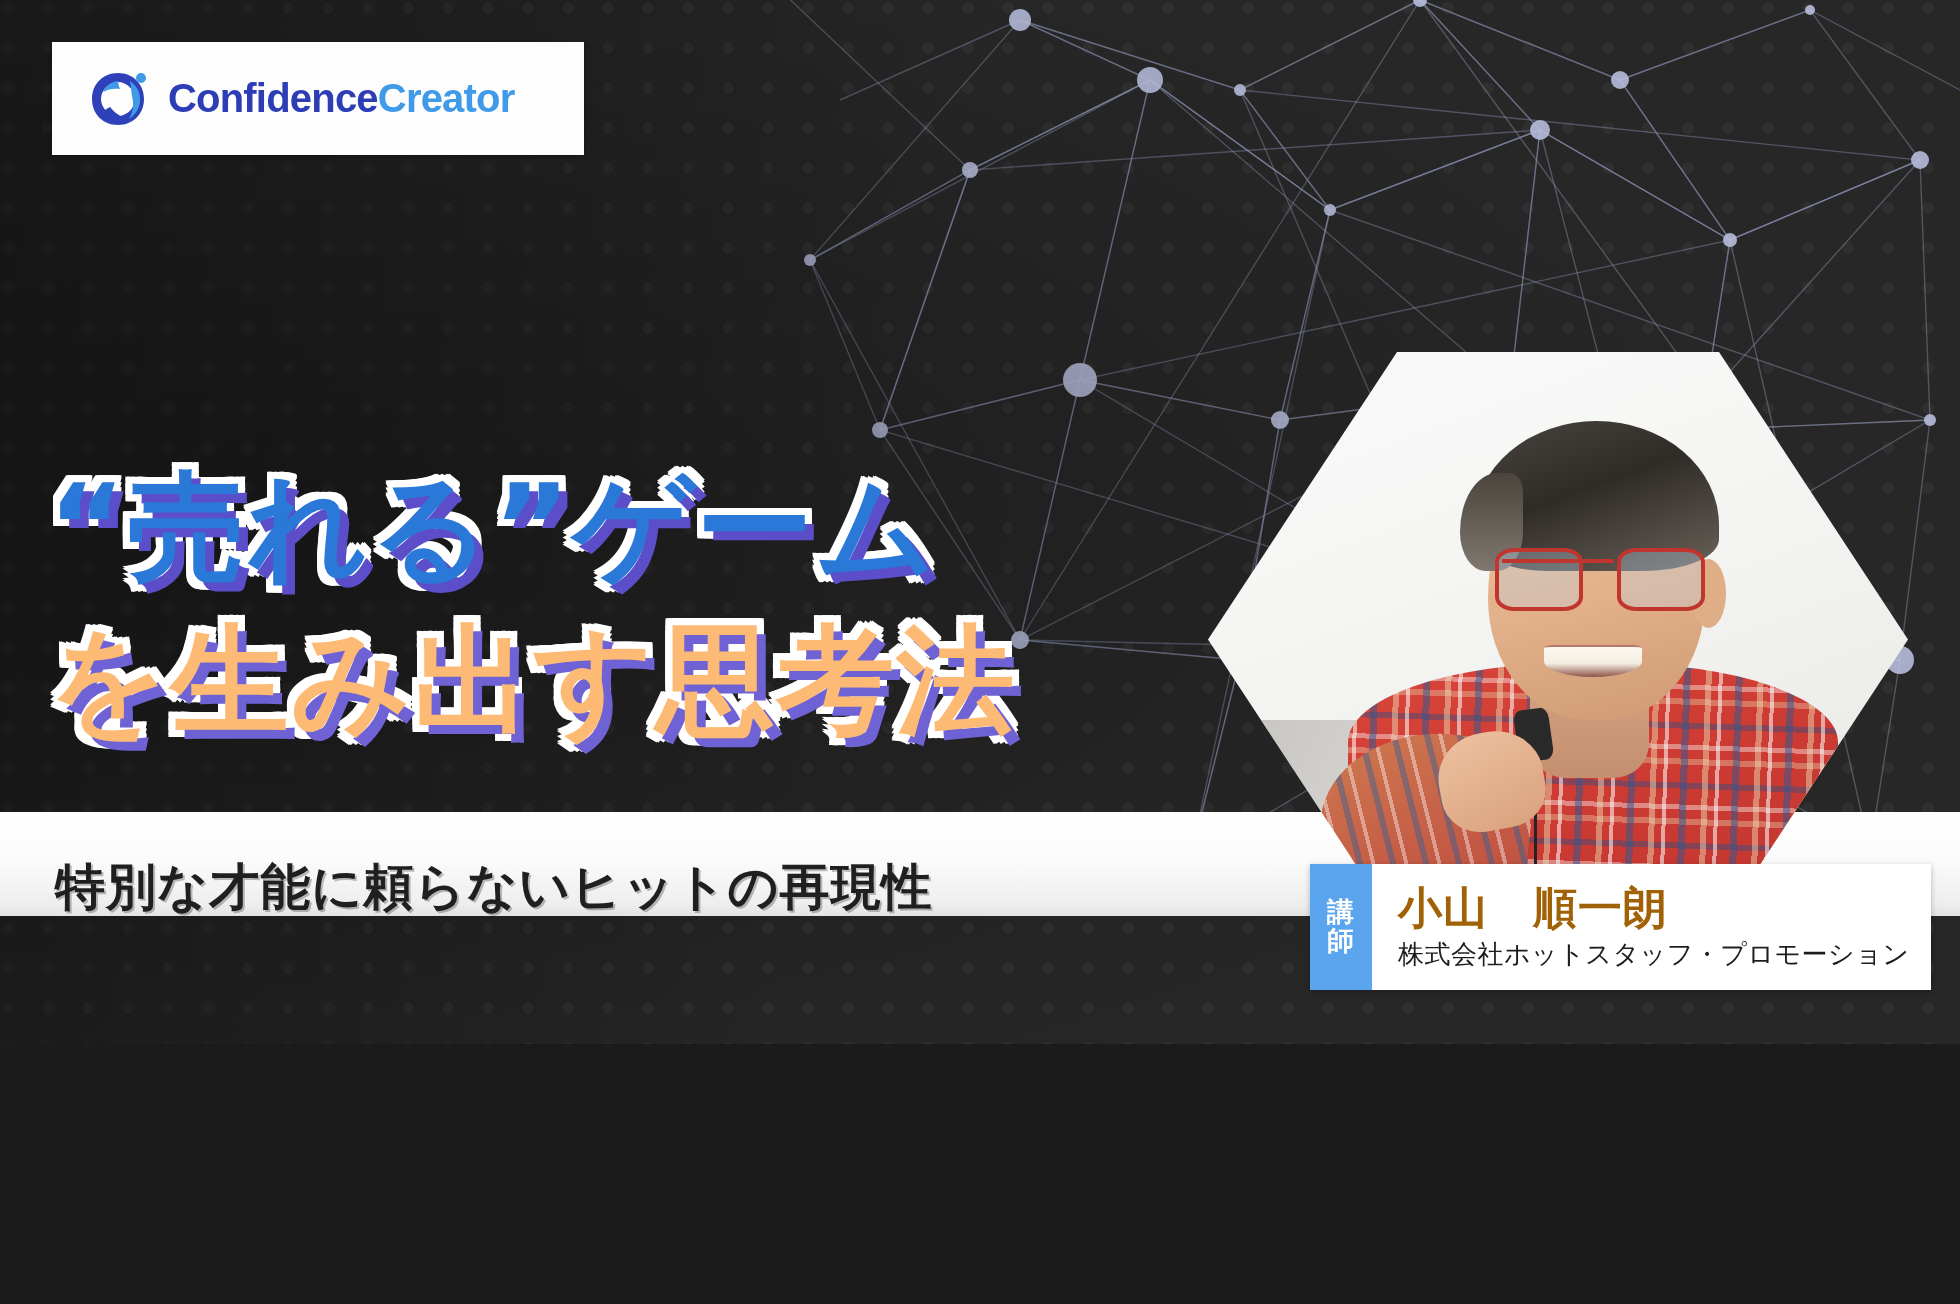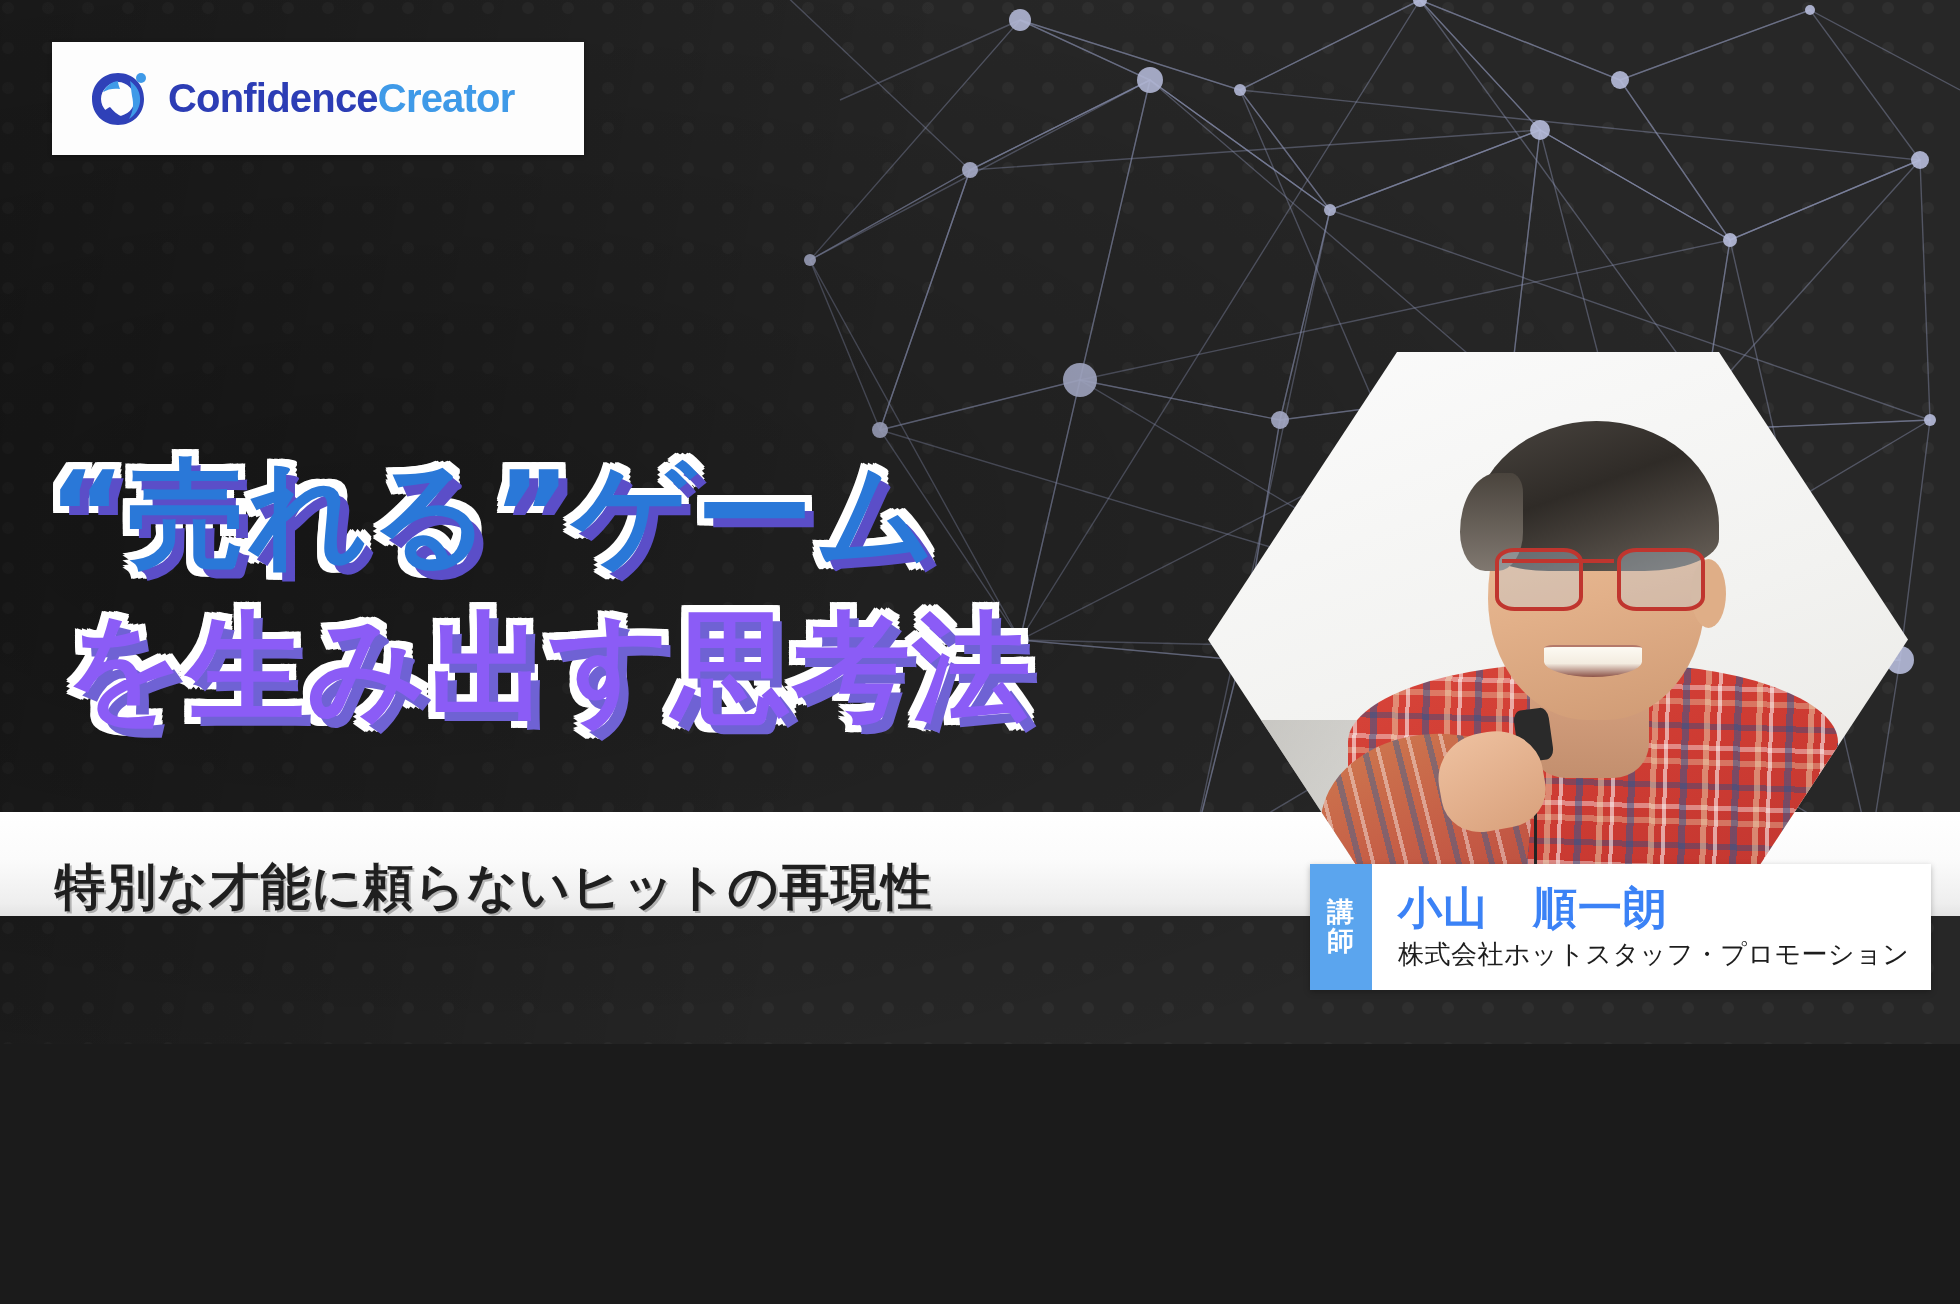--- a/index.html
+++ b/index.html
@@ -56,21 +56,21 @@
     font-size:40px;
     font-weight:bold;
     letter-spacing:-0.8px;
     white-space:nowrap;
   }
   .logo-word .w1 { color:#2c3db5; }
   .logo-word .w2 { color:#3f9ae8; }
 
   
   .title-block {
-    position:absolute; left:48px; top:452px;
+    position:absolute; left:48px; top:465px;
     width:1010px;
   }
   .t-line {
     font-size:118px;
     font-weight:900;
     line-height:1.06;
     letter-spacing:2px;
     white-space:nowrap;
     position:relative;
     font-family:"DejaVu Sans", "Liberation Sans", sans-serif;
@@ -80,28 +80,27 @@
     color:#2a78d8;
     text-shadow:
       9px 9px 0 #5b4ec8,
       -7px -7px 0 #ffffff, 7px -7px 0 #ffffff, -7px 7px 0 #ffffff, 7px 7px 0 #ffffff,
       -7px 0 0 #ffffff, 7px 0 0 #ffffff, 0 -7px 0 #ffffff, 0 7px 0 #ffffff,
       -5px -7px 0 #ffffff, 5px -7px 0 #ffffff, -5px 7px 0 #ffffff, 5px 7px 0 #ffffff,
       -7px -5px 0 #ffffff, 7px -5px 0 #ffffff, -7px 5px 0 #ffffff, 7px 5px 0 #ffffff;
   }
   .t-line.l2 {
     margin-top:28px;
-    color:#8b5cf6;
+    color:#fdba74;
     text-shadow:
       9px 9px 0 #6f62d4,
       -7px -7px 0 #ffffff, 7px -7px 0 #ffffff, -7px 7px 0 #ffffff, 7px 7px 0 #ffffff,
       -7px 0 0 #ffffff, 7px 0 0 #ffffff, 0 -7px 0 #ffffff, 0 7px 0 #ffffff,
       -5px -7px 0 #ffffff, 5px -7px 0 #ffffff, -5px 7px 0 #ffffff, 5px 7px 0 #ffffff,
       -7px -5px 0 #ffffff, 7px -5px 0 #ffffff, -7px 5px 0 #ffffff, 7px 5px 0 #ffffff;
-    margin-left: 16px;
   }
 
   
   .subtitle-band {
     position:absolute; left:0; top:812px;
     width:1960px; height:104px;
     background:linear-gradient(180deg,#ffffff 0%,#fbfbfb 46%,#eeeeee 88%,#e3e3e3 100%);
     display:flex; align-items:center;
   }
   .subtitle-text {
@@ -241,21 +240,21 @@
     letter-spacing:1px;
     font-family:"DejaVu Sans", "Liberation Sans", sans-serif;
   }
   .np-body {
     background:#ffffff;
     padding:12px 22px 10px 26px;
     display:flex; flex-direction:column; justify-content:center;
     min-width:520px;
   }
   .np-name {
-    font-size:44px; font-weight:bold; color:#3b82f6;
+    font-size:44px; font-weight:bold; color:#a16207;
     letter-spacing:1px; white-space:nowrap; line-height:1.08;
     font-family:"DejaVu Sans", "Liberation Sans", sans-serif;
   }
   .np-org {
     margin-top:6px;
     font-size:26px; font-weight:normal; color:#1d1d1d;
     letter-spacing:0.5px; white-space:nowrap;
     font-family:"DejaVu Sans", "Liberation Sans", sans-serif;
   }
 </style>

